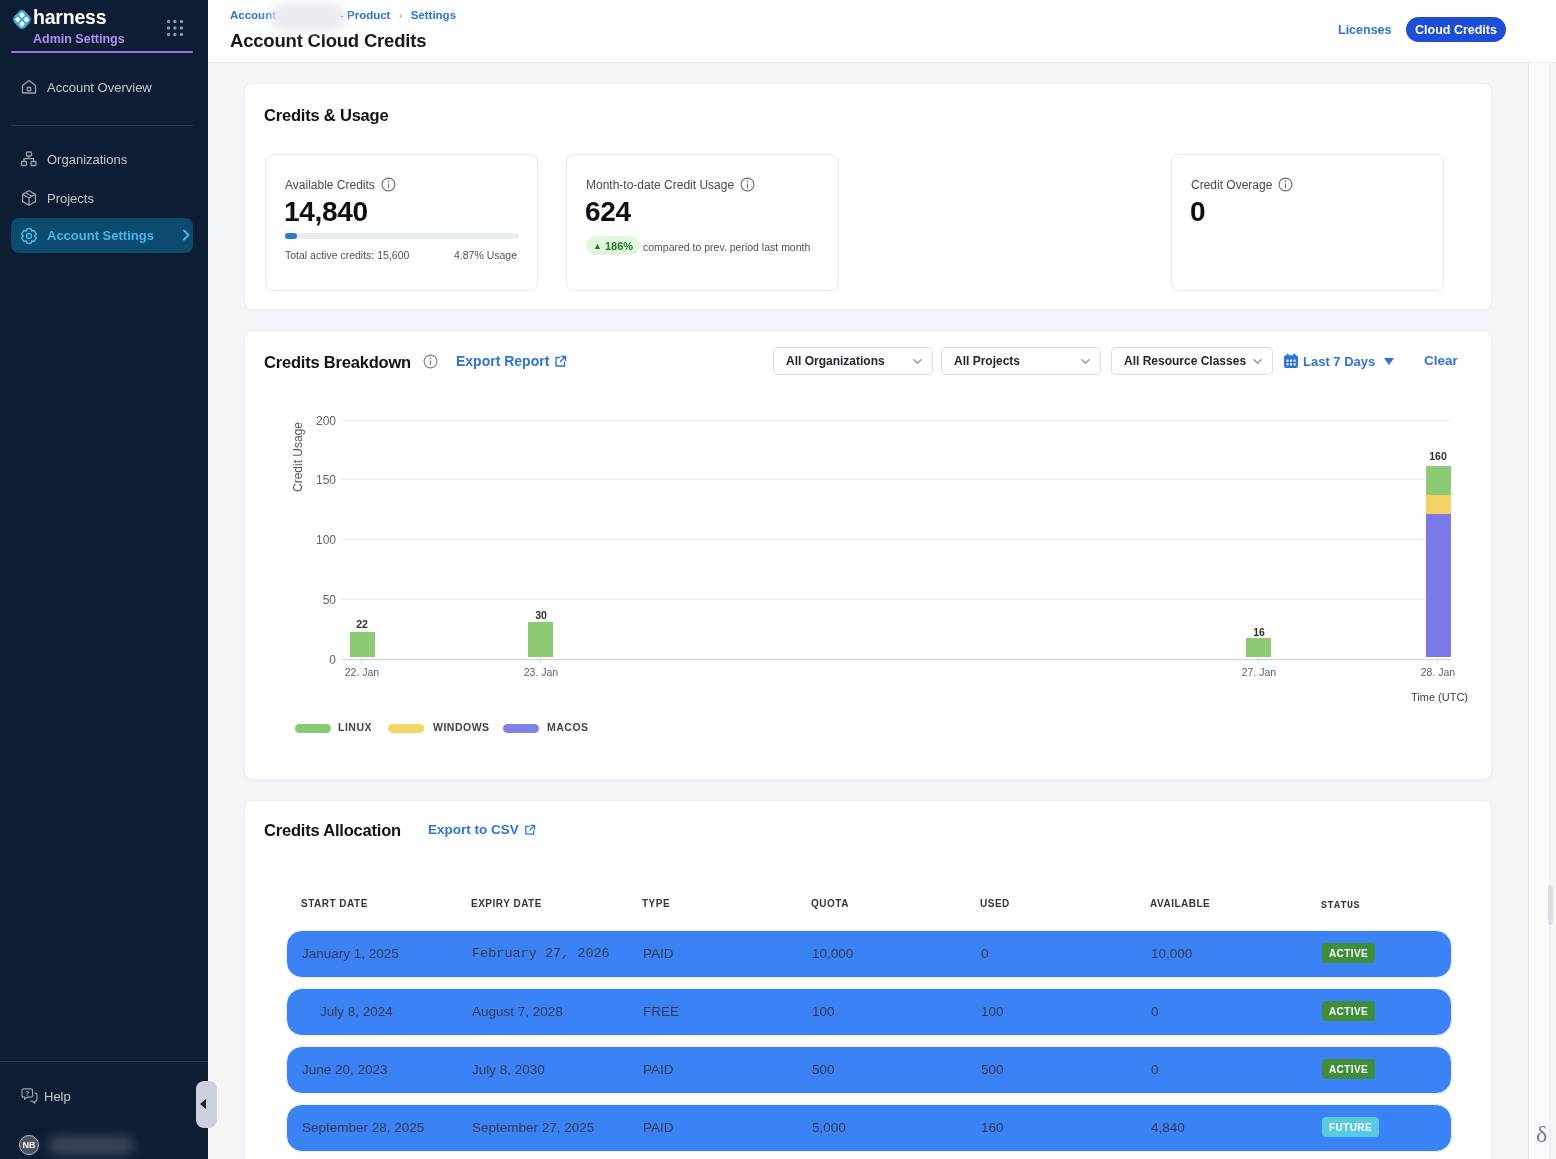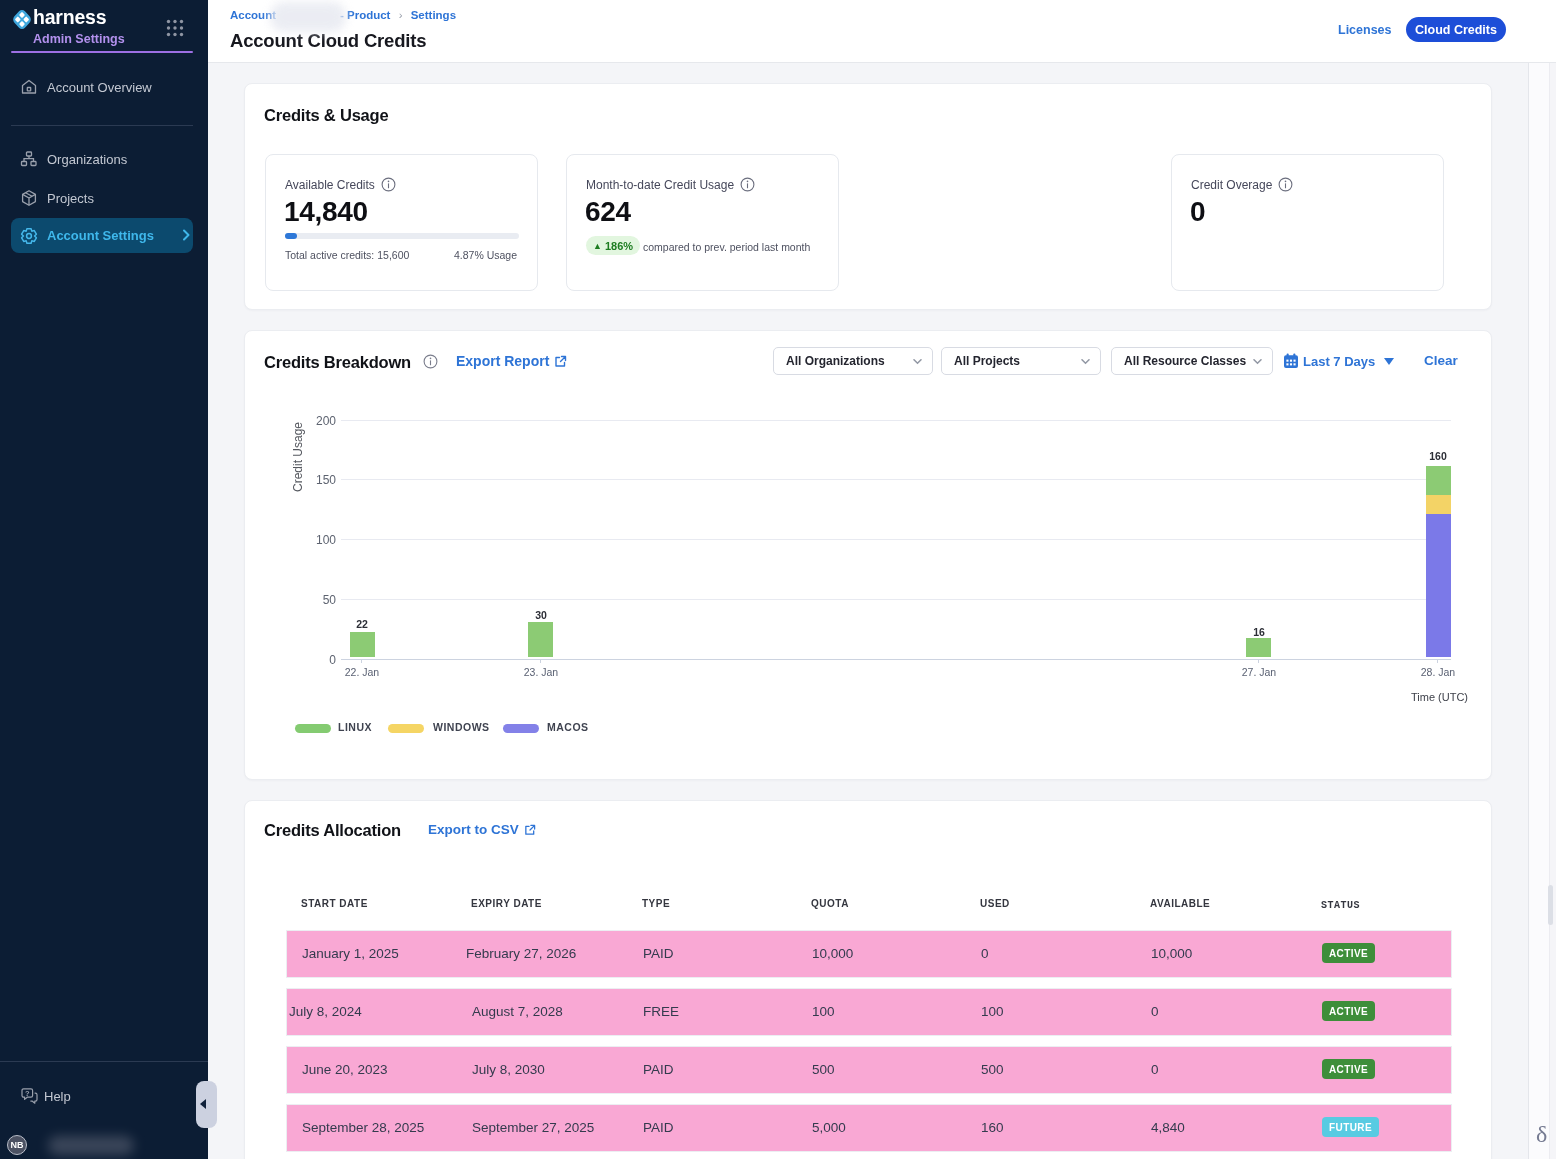--- a/index.html
+++ b/index.html
@@ -14,21 +14,21 @@
 #sb .admin { position:absolute; left:33px; top:32px; color:#b391ee; font-size:12.5px; font-weight:700; }
 #sb .pline { position:absolute; left:11px; top:51px; width:182px; height:2px; background:#9d6fe3; border-radius:1px; }
 .nav-item { position:absolute; left:11px; width:182px; height:34px; display:flex; align-items:center; color:#c3c8d2; font-size:13px; font-weight:500; }
 .nav-item svg { margin-left:9px; margin-right:9px; flex:none; }
 .nav-item.active { background:#0c4a6e; border-radius:8px; color:#3fb8ec; font-weight:700; }
 .sb-div { position:absolute; left:11px; width:182px; height:1px; background:#2b3a52; }
 .sb-div.full { left:0; width:208px; }
 #dots { position:absolute; left:166px; top:19px; }
 #handle { position:absolute; left:196px; top:1081px; width:21px; height:47px; background:#ccd1e0; border-radius:8px; z-index:6; }
 #handle:after { content:""; position:absolute; left:4px; top:18px; border:5px solid transparent; border-right:6px solid #10213a; border-left:none; }
-#avatar { position:absolute; left:7px; top:1135px; width:20px; height:20px; border-radius:50%; background:#4c5263; border:1.5px solid #b9bec9; color:#fff; font-size:9px; font-weight:700; display:flex; align-items:center; justify-content:center; }
+#avatar { position:absolute; left:19px; top:1135px; width:20px; height:20px; border-radius:50%; background:#4c5263; border:1.5px solid #b9bec9; color:#fff; font-size:9px; font-weight:700; display:flex; align-items:center; justify-content:center; }
 #nameblob { position:absolute; left:48px; top:1136px; width:86px; height:19px; background:#545c6e; border-radius:10px; filter:blur(6px); opacity:0.65; }
 
 
 #hdr { position:absolute; left:208px; top:0; width:1348px; height:63px; background:#fff; border-bottom:1px solid #e6e8ec; z-index:2; }
 .crumb { position:absolute; left:22px; top:9px; font-size:11.5px; font-weight:600; color:#2e74d6; }
 .crumb .sep { color:#9ba1ad; font-weight:400; padding:0 5px; }
 #ptitle { position:absolute; left:22px; top:30px; font-size:18.5px; font-weight:700; color:#17181f; letter-spacing:-0.2px; }
 #licenses { position:absolute; left:1130px; top:23px; font-size:12.5px; font-weight:600; color:#2e74d6; }
 #ccbtn { position:absolute; left:1198px; top:17px; width:100px; height:25px; background:#1d4ed8; border-radius:13px; color:#fff; font-size:12.5px; font-weight:700; display:flex; align-items:center; justify-content:center; }
 
@@ -48,21 +48,21 @@
 
 .bluelink { color:#2e74d6; font-weight:700; font-size:14px; display:flex; align-items:center; }
 
 
 .dd { position:absolute; top:16px; height:28px; background:#fff; border:1px solid #d8dbe3; border-radius:5px; display:flex; align-items:center; font-size:12px; font-weight:600; color:#24252f; }
 .dd .tx { padding-left:12px; }
 .dd .ch { position:absolute; right:9px; top:8px; }
 
 
 .th { position:absolute; font-size:10px; font-weight:700; color:#34363f; letter-spacing:0.5px; }
-.trow { position:absolute; left:41px; width:1166px; height:48px; background:#f9a8d4; border:1px solid #eceef2; border-radius:0; }
+.trow { position:absolute; left:41px; width:1166px; height:48px; background:#3b82f6; border:1px solid #eceef2; border-radius:16px; }
 .td { position:absolute; top:14.5px; font-size:13.5px; color:#343b4e; }
 .badge { position:absolute; top:12px; height:20px; padding:0 7px; border-radius:4px; color:#fff; font-size:10px; font-weight:700; letter-spacing:0.4px; display:flex; align-items:center; }
 .badge.active { background:#3e8e3a; }
 .badge.future { background:#58cbe2; }
 
 
 .gl { position:absolute; left:96px; width:1110px; height:1px; background:#e8eaf1; }
 .ytick { position:absolute; width:36px; text-align:right; font-size:12px; color:#5d6370; }
 .xtick { position:absolute; width:60px; text-align:center; font-size:10.5px; color:#5a6173; }
 .bar { position:absolute; width:25px; }
@@ -310,29 +310,29 @@
     <div class="th" style="left:56px;top:97px;">START DATE</div>
     <div class="th" style="left:226px;top:97px;">EXPIRY DATE</div>
     <div class="th" style="left:397px;top:97px;">TYPE</div>
     <div class="th" style="left:566px;top:97px;">QUOTA</div>
     <div class="th" style="left:735px;top:97px;">USED</div>
     <div class="th" style="left:905px;top:97px;">AVAILABLE</div>
     <div class="th" style="left:1076px;top:99px;font-family:Liberation Mono, monospace;">STATUS</div>
 
     <div class="trow" style="top:129px;">
       <div class="td" style="left:15px;">January 1, 2025</div>
-      <div class="td" style="left:179px;">February 27, 2026</div>
+      <div class="td" style="left:185px;font-family:Liberation Mono, monospace;">February 27, 2026</div>
       <div class="td" style="left:356px;">PAID</div>
       <div class="td" style="left:525px;">10,000</div>
       <div class="td" style="left:694px;">0</div>
       <div class="td" style="left:864px;">10,000</div>
       <div class="badge active" style="left:1035px;">ACTIVE</div>
     </div>
     <div class="trow" style="top:187px;">
-      <div class="td" style="left:2px;">July 8, 2024</div>
+      <div class="td" style="left:33px;">July 8, 2024</div>
       <div class="td" style="left:185px;">August 7, 2028</div>
       <div class="td" style="left:356px;">FREE</div>
       <div class="td" style="left:525px;">100</div>
       <div class="td" style="left:694px;">100</div>
       <div class="td" style="left:864px;">0</div>
       <div class="badge active" style="left:1035px;">ACTIVE</div>
     </div>
     <div class="trow" style="top:245px;">
       <div class="td" style="left:15px;">June 20, 2023</div>
       <div class="td" style="left:185px;">July 8, 2030</div>

